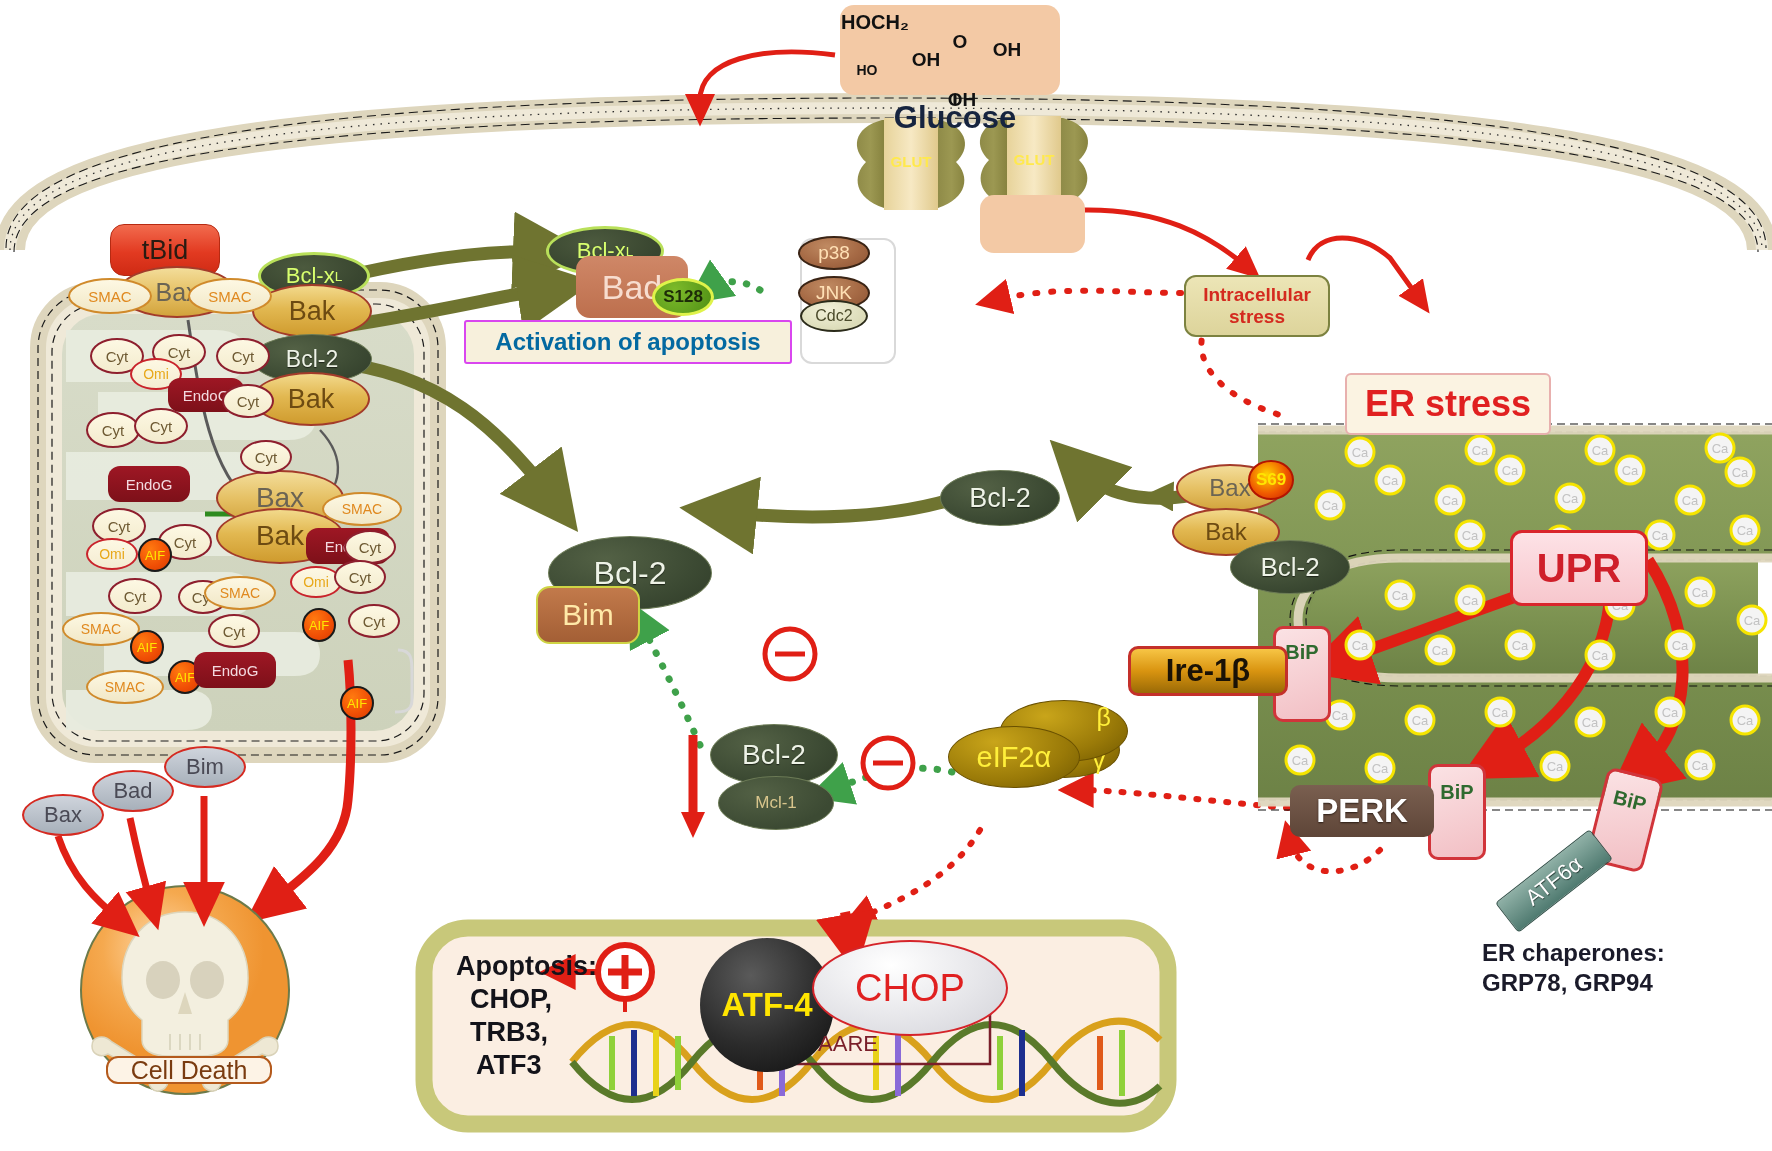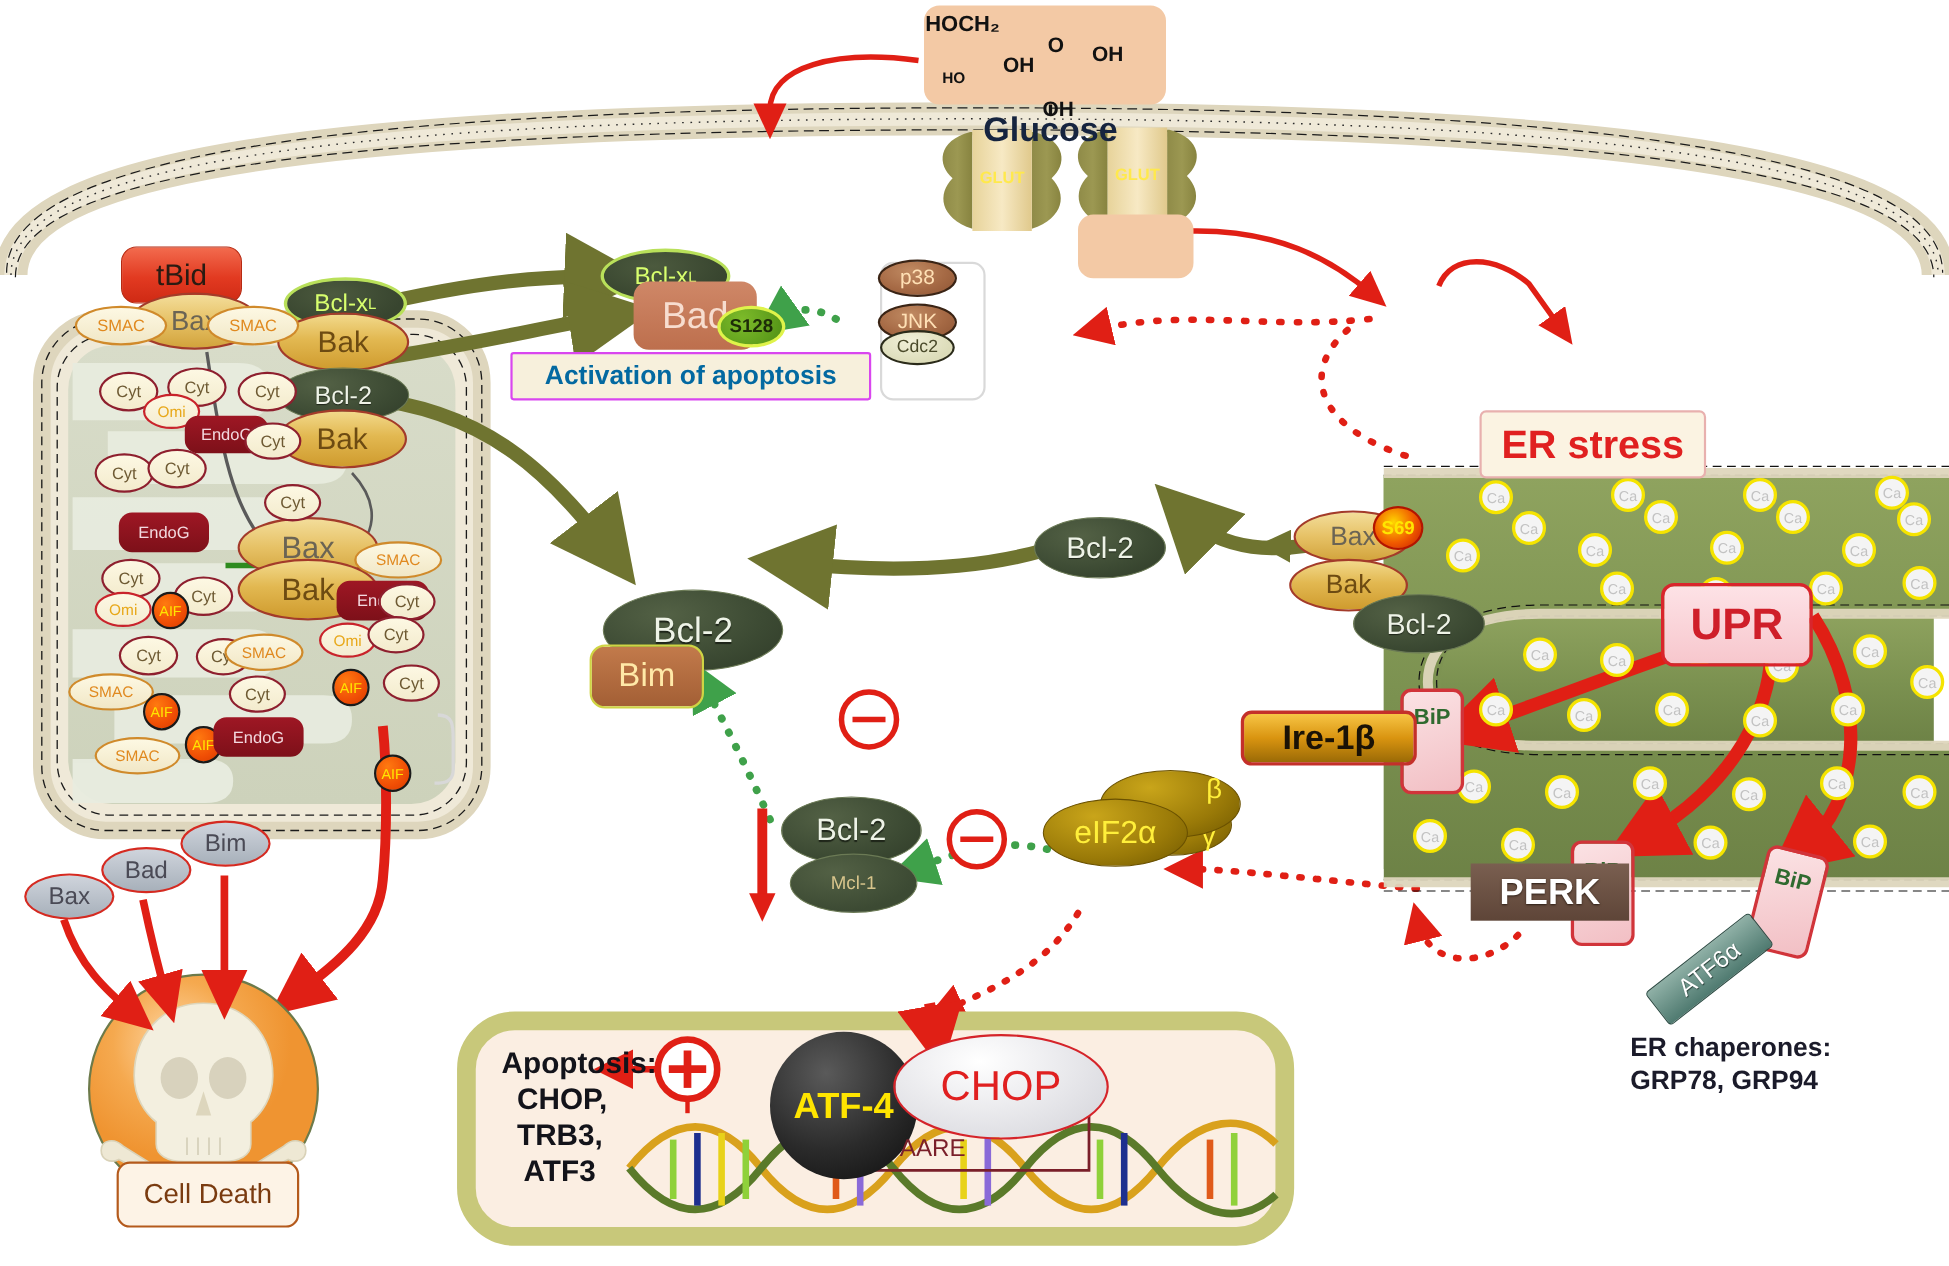--- a/index.html
+++ b/index.html
@@ -45,21 +45,21 @@
        border-radius:14px;}
   .s128{background:radial-gradient(circle at 35% 30%,#7dbb2a 0%,#4f8f15 100%);color:#1d2b08;
         border:3px solid #dff34a;border-radius:50%;font-weight:bold;}
   .s69{background:radial-gradient(circle at 40% 35%,#ffd400 0%,#f05a00 55%,#c81b00 100%);
        color:#ffe600;border:2px solid #b31500;border-radius:50%;font-weight:bold;}
   .mcl1{background:radial-gradient(ellipse at 35% 30%,#536145 0%,#3c4a33 70%);color:#d8c58c;
         border:1px solid #6b7a55;}
   .bip{background:linear-gradient(160deg,#fbe2e4 0%,#f2bfc4 100%);color:#2f6a2f;
        border:3px solid #d1343a;border-radius:10px;}
   .perk{background:linear-gradient(180deg,#7a5f50 0%,#5e4538 100%);color:#fff;
-        border-radius:0;font-weight:bold;text-shadow:0 1px 2px #2b1d15;margin-left:47px;}
+        border-radius:10px;font-weight:bold;text-shadow:0 1px 2px #2b1d15;}
   .ire1b{background:linear-gradient(180deg,#f7c545 0%,#d99410 50%,#9a6a06 100%);
          color:#1a1206;border:3px solid #c4302a;border-radius:10px;font-weight:bold;}
   .atf6{background:linear-gradient(180deg,#8fb0a6 0%,#4f7a70 100%);color:#fff;
         border:1px solid #2f4f47;transform:rotate(-38deg);text-shadow:0 1px 1px #20362f;}
   .upr{background:linear-gradient(180deg,#fde2e6 0%,#f7c7cd 100%);color:#cf1f2a;
        border:3px solid #d9252c;border-radius:12px;font-weight:bold;}
   .erstress{background:#fbf3e2;color:#e02020;border:2px solid #e8b0ae;border-radius:6px;}
   .intrastress{background:linear-gradient(180deg,#ece5b6 0%,#ddd49b 100%);color:#d42a1f;
                border:2px solid #7c8240;border-radius:12px;line-height:1.15;}
   .glucosebox{background:#f3c9a5;border-radius:14px;}
@@ -504,20 +504,25 @@
 <div class="node ell kinase" style="left:798px;top:276px;width:72px;height:34px;font-size:19px;">JNK</div>
 <div class="node ell cdc2" style="left:800px;top:300px;width:68px;height:32px;font-size:16px;">Cdc2</div>
 
 <div class="node ell bcl2-dark" style="left:940px;top:470px;width:120px;height:56px;font-size:27px;">Bcl-2</div>
 <div class="node ell bcl2-dark" style="left:548px;top:536px;width:164px;height:74px;font-size:32px;">Bcl-2</div>
 <div class="node bim" style="left:536px;top:586px;width:104px;height:58px;font-size:30px;">Bim</div>
 
 <div class="node ell bcl2-dark" style="left:710px;top:724px;width:128px;height:62px;font-size:28px;">Bcl-2</div>
 <div class="node ell mcl1" style="left:718px;top:776px;width:116px;height:54px;font-size:17px;">Mcl-1</div>
 
+<div class="node intrastress" style="left:1184px;top:275px;width:146px;height:62px;font-size:19px;
+     flex-direction:column;font-weight:bold;">
+  <span>Intracellular</span>
+  <span>stress</span>
+</div>
 
 <div class="node erstress" style="left:1345px;top:373px;width:206px;height:62px;font-size:36px;font-weight:bold;">ER stress</div>
 
 <div class="node upr" style="left:1510px;top:530px;width:138px;height:76px;font-size:40px;">UPR</div>
 
 <div class="node ell bax" style="left:1176px;top:464px;width:108px;height:48px;font-size:24px;">Bax</div>
 <div class="node s69" style="left:1248px;top:460px;width:46px;height:40px;font-size:17px;">S69</div>
 <div class="node ell bak" style="left:1172px;top:508px;width:108px;height:48px;font-size:24px;">Bak</div>
 <div class="node ell bcl2-dark" style="left:1230px;top:540px;width:120px;height:54px;font-size:26px;">Bcl-2</div>
 
@@ -553,15 +558,15 @@
   <span style="padding-left:20px;display:inline-block;">ATF3</span>
 </div>
 
 <div class="node atf4" style="left:700px;top:938px;width:134px;height:134px;font-size:33px;">ATF-4</div>
 <div class="node ell chop" style="left:812px;top:940px;width:196px;height:96px;font-size:38px;text-align:right;">CHOP</div>
 <div class="node aare" style="left:800px;top:1030px;width:96px;height:28px;font-size:22px;">AARE</div>
 
 <div class="node ell grey-ell" style="left:22px;top:794px;width:82px;height:42px;font-size:22px;">Bax</div>
 <div class="node ell grey-ell" style="left:92px;top:770px;width:82px;height:42px;font-size:22px;">Bad</div>
 <div class="node ell grey-ell" style="left:164px;top:746px;width:82px;height:42px;font-size:22px;">Bim</div>
-<div class="node celldeath" style="left:106px;top:1056px;width:166px;height:60px;font-size:25px;">Cell Death</div>
+<div class="node celldeath" style="left:106px;top:1056px;width:166px;height:28px;font-size:25px;">Cell Death</div>
 
 </div>
 
 </body></html>

